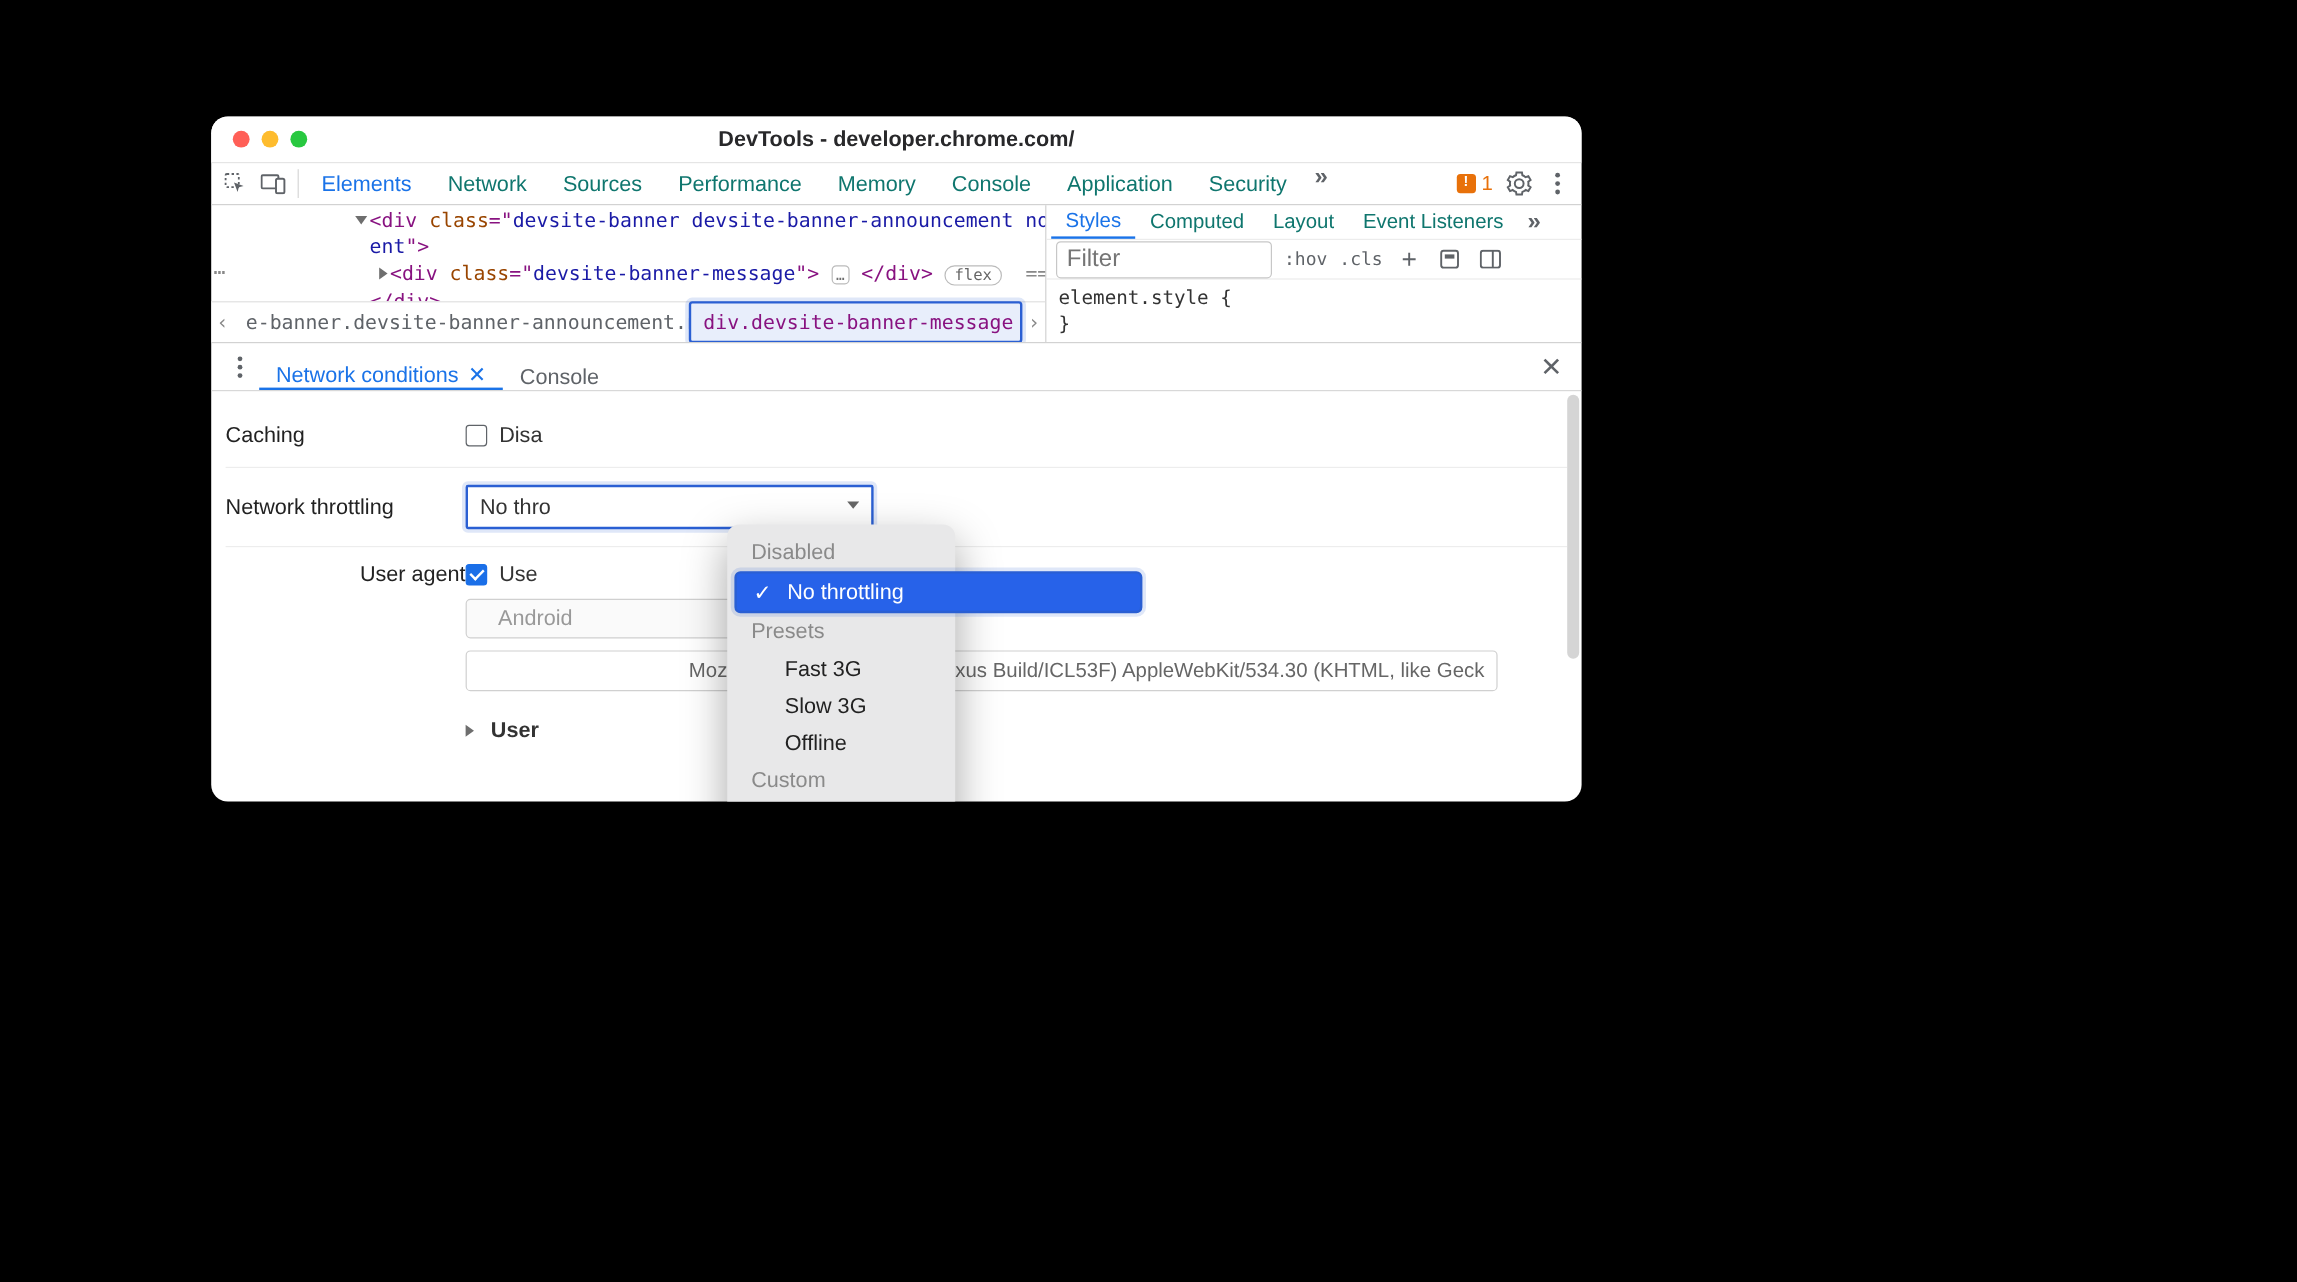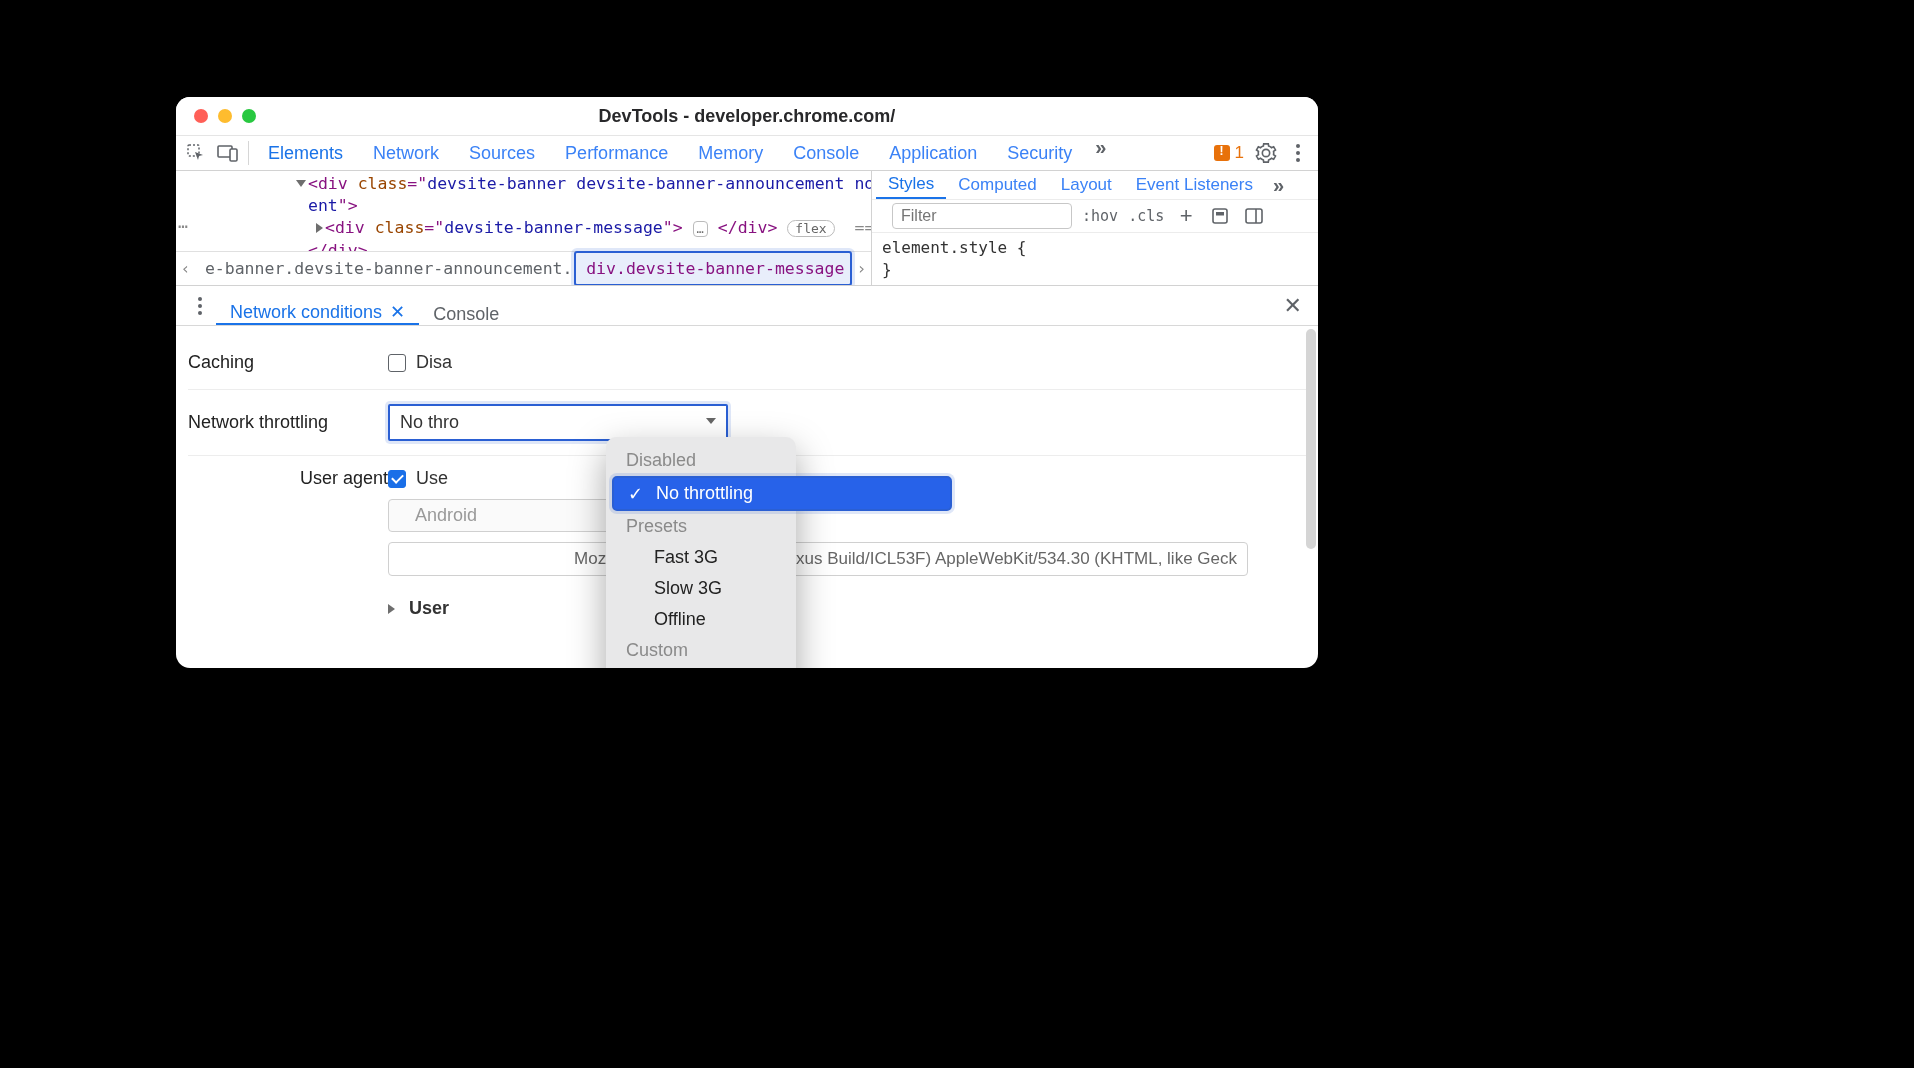--- a/index.html
+++ b/index.html
@@ -83,21 +83,21 @@
     gap: 0;
     flex: 1;
     align-items: stretch;
     height: 100%;
   }
   .tab {
     padding: 0 15px;
     display: flex;
     align-items: center;
     font-size: 18px;
-    color: #3b82f6;
+    color: #0f766e;
     cursor: pointer;
   }
   .tab.active {
     color: #1a73e8;
   }
   .warnbadge {
     display: flex;
     align-items: center;
     gap: 5px;
     color: #e8710a;
@@ -162,24 +162,23 @@
     height:38px;
     gap:10px;
     padding: 0 8px;
     border-bottom: 1px solid #ececec;
   }
   .filter-input {
     width: 180px;
     border: 1px solid #c7c7c7;
     border-radius: 4px;
     padding: 3px 8px;
-    font-size: 16px;
+    font-size: 20px;
     color: #14532d;
     background: #fff;
-    margin-left: 12px;
   }
   .styles-toolbar .tb-lbl { font-family: Menlo, monospace; font-size:15px; color:#5f6368; cursor:pointer;}
   .element-style {
     font-family: Menlo, monospace;
     font-size: 16px;
     padding: 4px 10px;
     line-height: 22px;
   }
   
   .breadcrumb {

